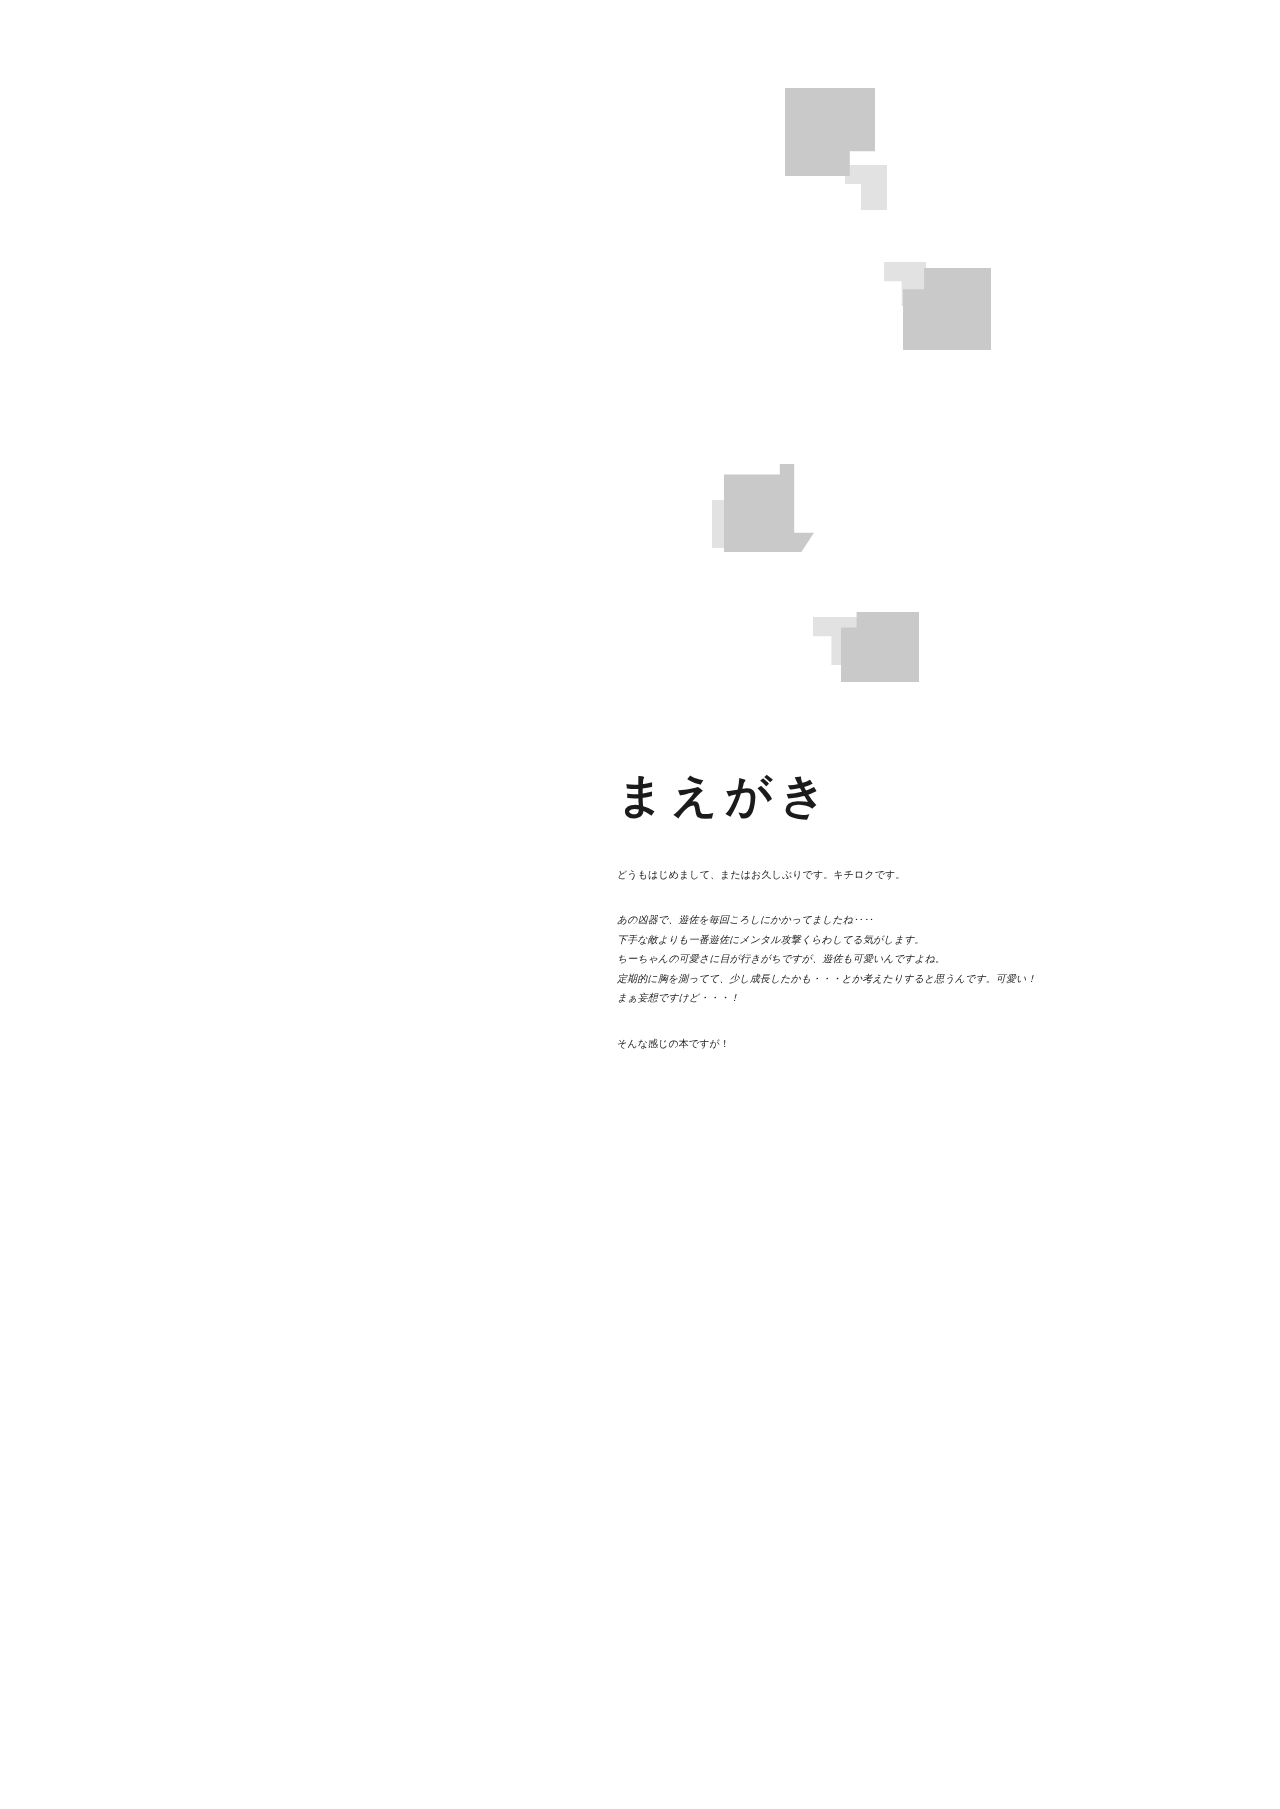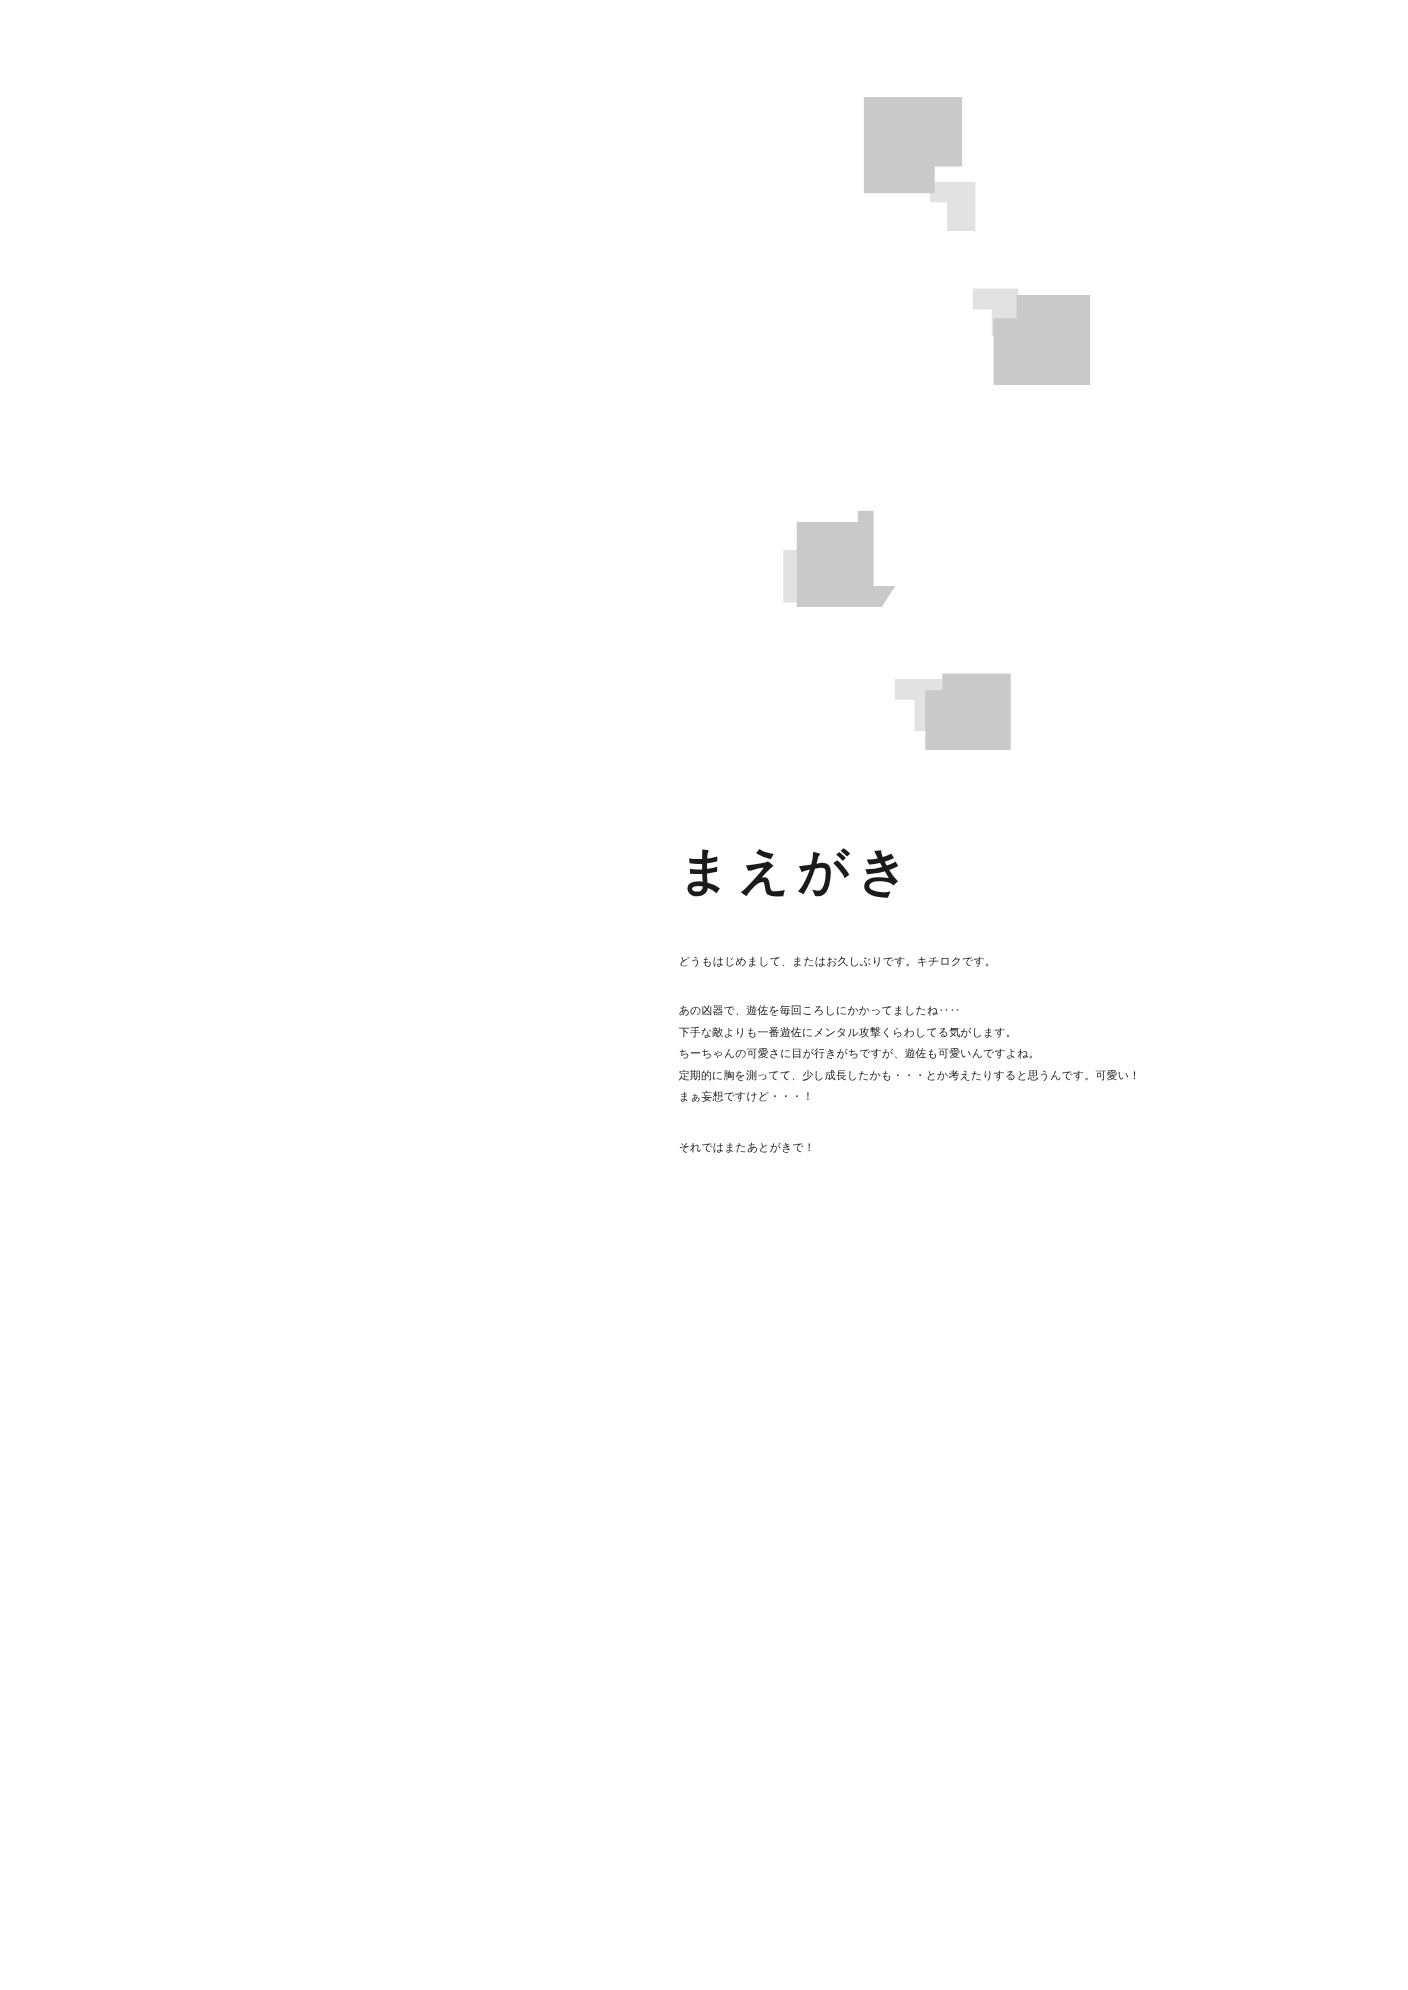--- a/index.html
+++ b/index.html
@@ -80,21 +80,21 @@
 
   
   .content {
     position: absolute;
     left: 617px;
     top: 770px;
     width: 450px;
   }
 
   .afterword-title {
-    font-family: Liberation Mono, monospace;
+    font-family: Liberation Sans, sans-serif;
     font-weight: bold;
     font-size: 46px;
     letter-spacing: 7px;
     color: #1b1b1b;
     margin: 0 0 44px 0;
     line-height: 1.1;
   }
 
   .body-block {
     font-size: 10px;
@@ -121,21 +121,21 @@
   <div class="scrap-shadow g3-shadow"></div>
   <div class="scrap g3-main"></div>
 
   <div class="scrap-shadow g4-shadow"></div>
   <div class="scrap g4-main"></div>
 
   <div class="content">
     <h1 class="afterword-title">まえがき</h1>
 
     <p class="body-block" style="white-space: pre-wrap;">どうもはじめまして、またはお久しぶりです。キチロクです。</p>
-    <p class="body-block" style="white-space: pre-wrap;">あの凶器で、遊佐を毎回ころしにかかってましたね‥‥
+    <p class="body-block" style="white-space: pre-wrap; font-style: italic;">あの凶器で、遊佐を毎回ころしにかかってましたね‥‥
 下手な敵よりも一番遊佐にメンタル攻撃くらわしてる気がします。
 ちーちゃんの可愛さに目が行きがちですが、遊佐も可愛いんですよね。
 定期的に胸を測ってて、少し成長したかも・・・とか考えたりすると思うんです。可愛い！
 まぁ妄想ですけど・・・！</p>
-    <p class="body-block" style="white-space: pre-wrap;">それではまたあとがきで！</p>
+    <p class="body-block" style="white-space: pre-wrap;">そんな感じの本ですが！</p>
   </div>
 
 </div>
 
 </body></html>

